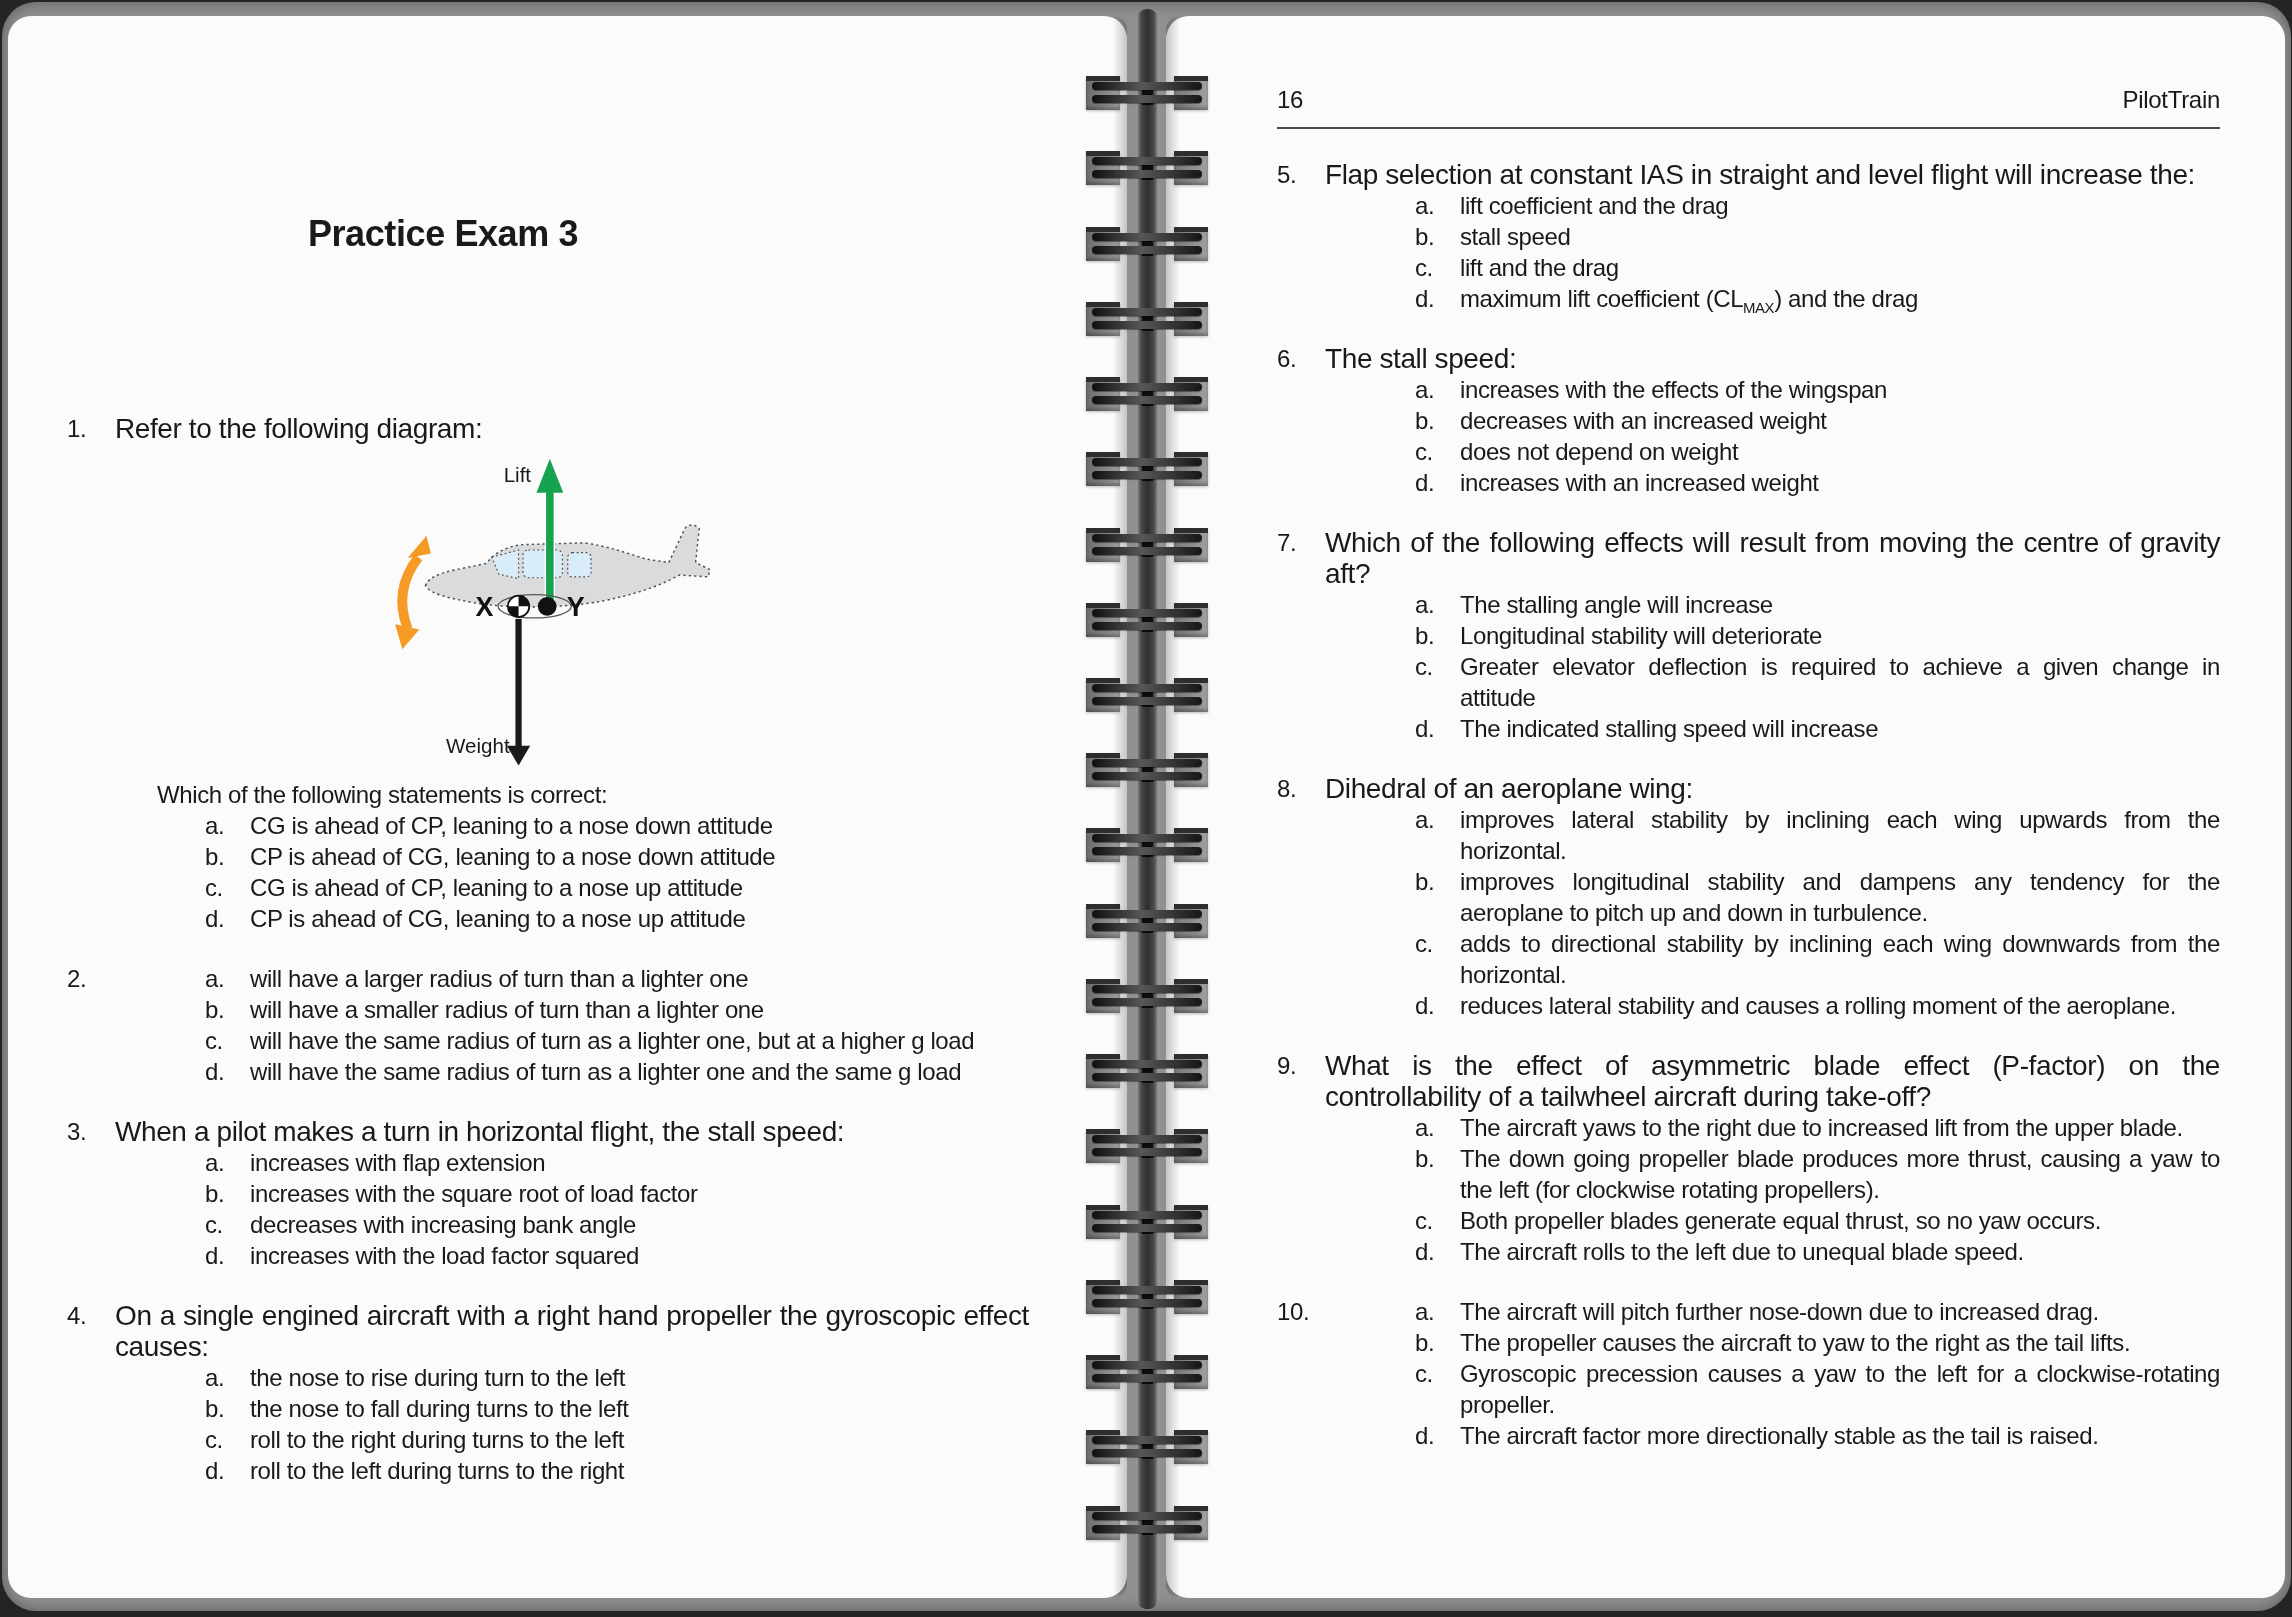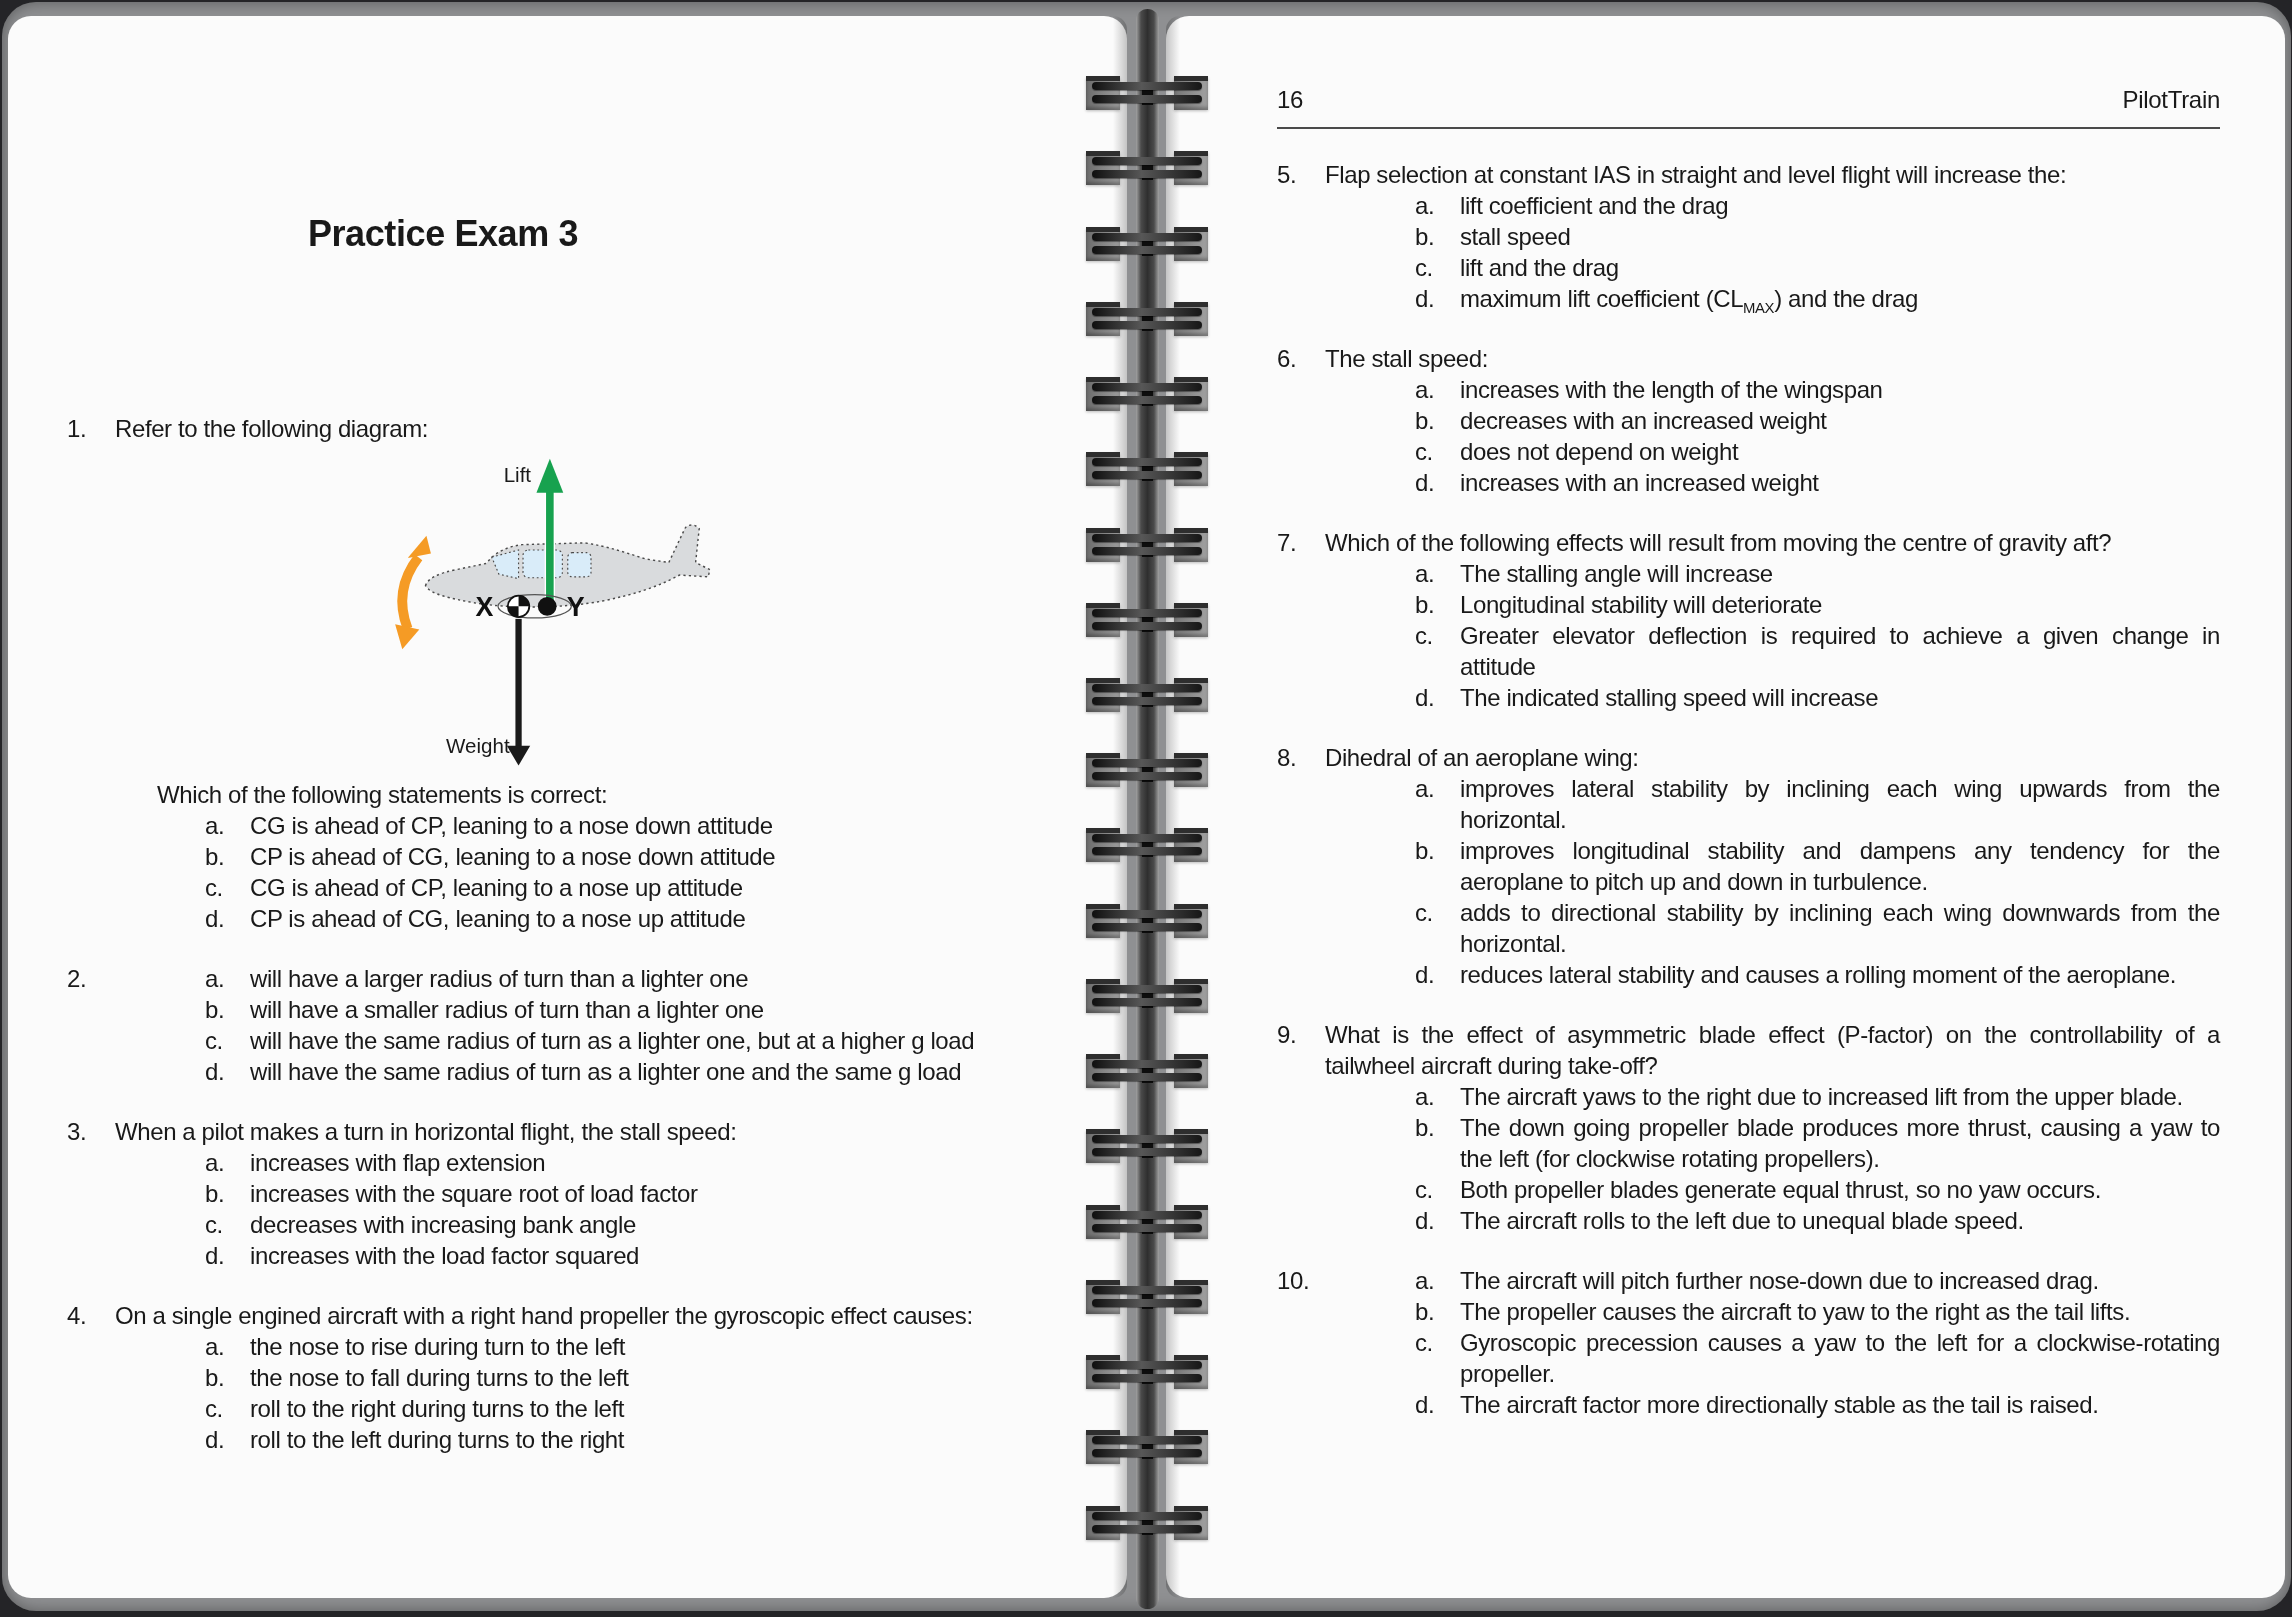--- a/index.html
+++ b/index.html
@@ -41,21 +41,21 @@
     display:flex; justify-content:space-between; align-items:flex-end;
     margin-top:70px; padding-bottom:12.5px; border-bottom:2.7px solid #4a4a4a;
     font-size:24px; letter-spacing:-0.3px;
   }
 
   .q { display:flex; margin-top:29px; }
   .content-left  .q:first-of-type { margin-top:159px; }
   .content-right .q:first-of-type { margin-top:30px; }
   .qnum  { width:48px; flex:none; font-size:24px; line-height:31px; letter-spacing:-0.4px; }
   .qbody { flex:1; min-width:0; }
-  .qstem { font-size:24px; line-height:31px; text-align:justify; letter-spacing:-0.4px; }
+  .qstem { font-size:28px; line-height:31px; text-align:justify; letter-spacing:-0.4px; }
   .subline { font-size:24px; line-height:31px; letter-spacing:-0.4px; margin-top:9px;margin-left:42px; }
   .opt { display:flex; margin-left:90px; }
   .optletter { width:45px; flex:none; font-size:24px; line-height:31px; letter-spacing:-0.4px; }
   .opttext   { flex:1; min-width:0; font-size:24px; line-height:31px; text-align:justify; letter-spacing:-0.4px; }
   .opttext sub { font-size:0.62em; line-height:0; }
 
   .diagram-wrap { margin:12.5px 0 7.2px 262px; width:394px; height:313px; }
 
   .spine { position:absolute; left:1136px; top:9px; width:23px; height:1600px; z-index:5; }
   .channel {
@@ -270,21 +270,21 @@
       </div>
     </div>
           <div class="q">
       <div class="qnum">6.</div>
       <div class="qbody">
         <div class="qstem">The stall speed:</div>
         <div class="qextra"></div>
         <div class="opts">
                 <div class="opt">
       <div class="optletter">a.</div>
-      <div class="opttext">increases with the length of the wingspan</div>
+      <div class="opttext">increases with the effects of the wingspan</div>
     </div>
                 <div class="opt">
       <div class="optletter">b.</div>
       <div class="opttext">decreases with an increased weight</div>
     </div>
                 <div class="opt">
       <div class="optletter">c.</div>
       <div class="opttext">does not depend on weight</div>
     </div>
                 <div class="opt">

